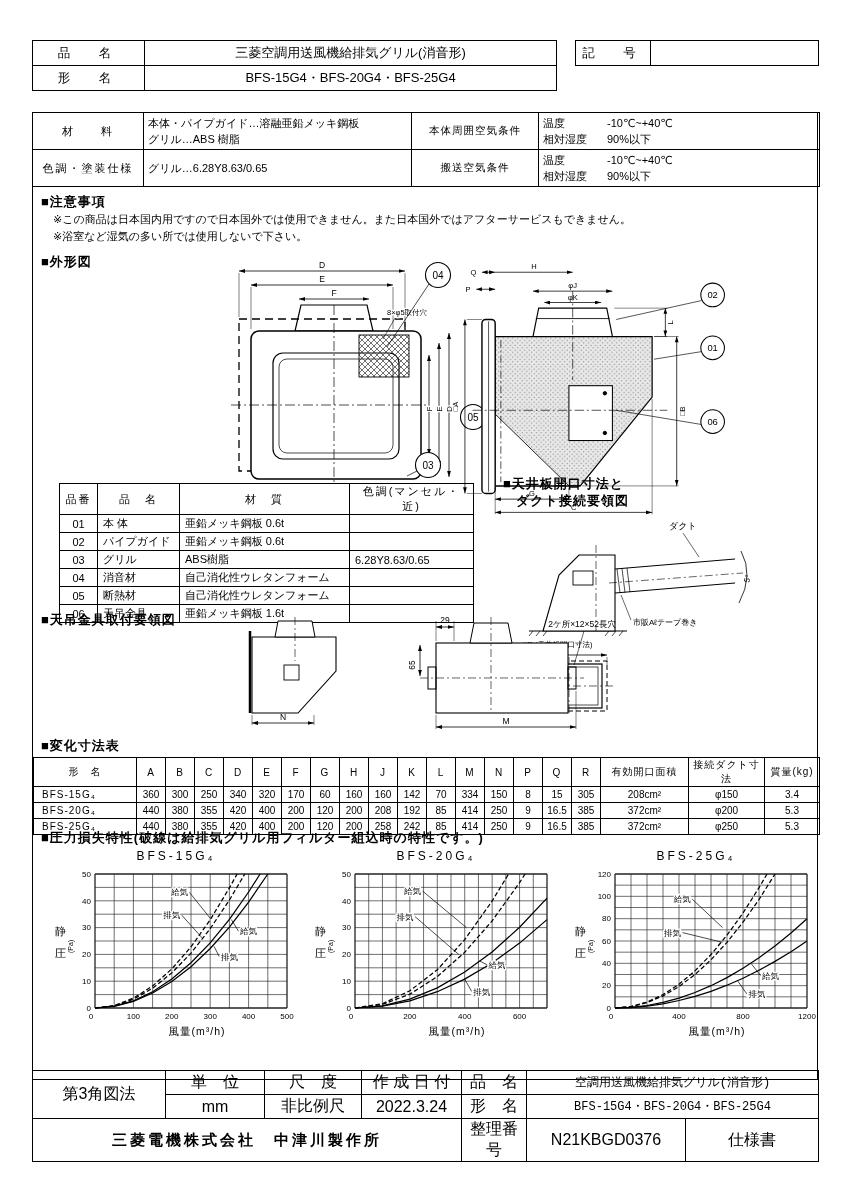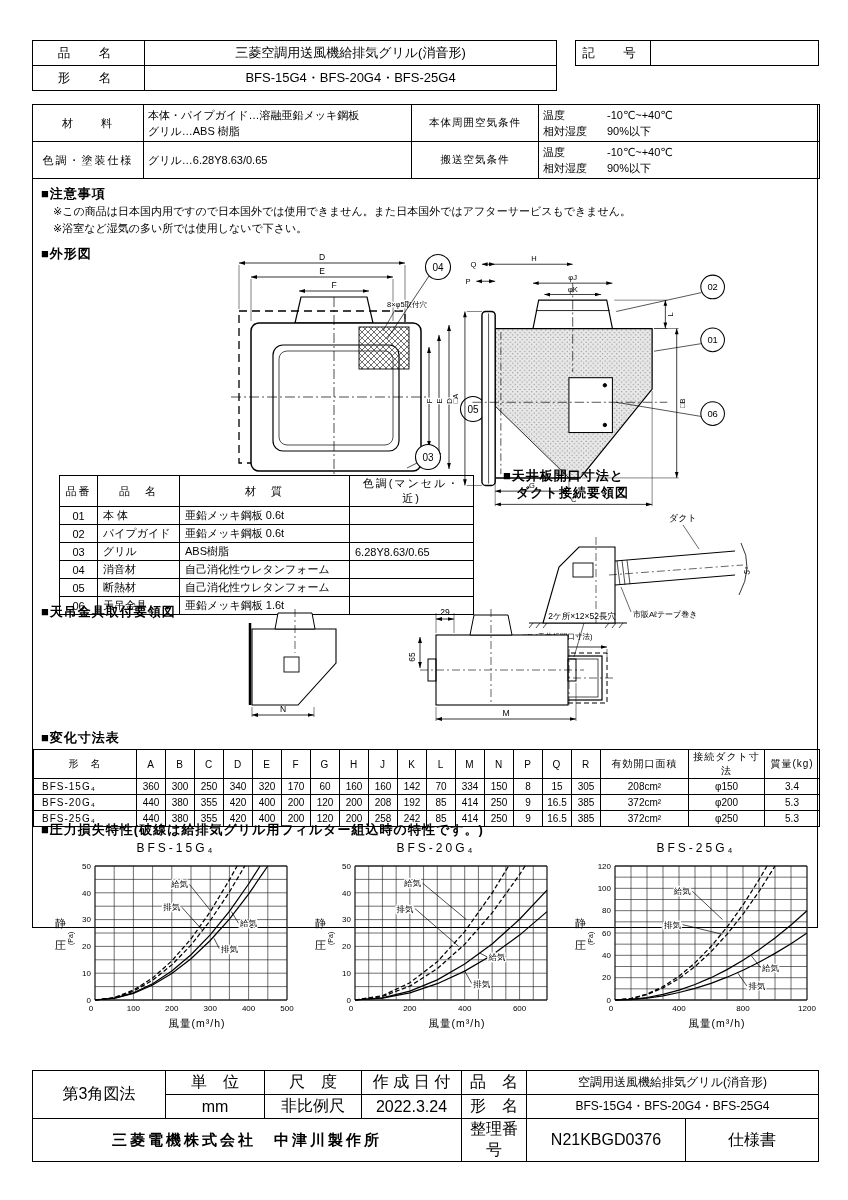--- a/index.html
+++ b/index.html
@@ -4,21 +4,21 @@
 <style>
   html,body{margin:0;padding:0;background:#fff;}
   .page{position:relative;width:848px;height:1200px;background:#fff;color:#000;
         font-family:"Liberation Sans","DejaVu Sans",sans-serif;overflow:hidden;}
   table{border-collapse:collapse;table-layout:fixed;}
   td{border:1.5px solid #000;padding:0 4px;box-sizing:border-box;overflow:hidden;}
   .hdr{position:absolute;top:40px;}
   .hdr td{height:25px;font-size:12.5px;}
   .hdr .lbl{text-align:center;letter-spacing:8px;}
   .hdr .val{text-align:center;font-size:13px;}
-  .main-frame{position:absolute;left:32px;top:104px;width:786px;height:824px;
+  .main-frame{position:absolute;left:32px;top:112px;width:786px;height:968px;
               border:1.6px solid #000;box-sizing:border-box;}
   .spec{position:absolute;left:-1px;top:-1px;width:787px;}
   .spec td{height:37px;font-size:11px;}
   .spec .lbl{text-align:center;letter-spacing:2px;}
   .spec .cond{text-align:center;letter-spacing:1px;font-size:10.5px;}
   .cond-row{display:flex;line-height:16px;}
   .cond-row .cl{width:64px;flex:none;}
   .two-line div{line-height:16px;}
   .sec-title{position:absolute;font-size:13px;font-weight:bold;letter-spacing:1px;}
   .notes{position:absolute;left:8px;top:80px;font-size:11px;}
@@ -35,21 +35,21 @@
   .ceiling .ct2{padding-left:13px;}
   .dims{position:absolute;left:0px;top:644px;width:786px;}
   .dims td{height:16px;font-size:10px;text-align:center;padding:0 1px;}
   .dims tbody td:first-child{text-align:left;padding-left:8px;letter-spacing:1px;}
   .dims thead td{letter-spacing:1px;}
   .chart{position:absolute;width:250px;}
   .chart .ctitle{text-align:center;font-size:12px;letter-spacing:3px;height:17px;}
   .footer{position:absolute;left:32px;top:1070px;width:786px;}
   .footer td{font-size:16px;text-align:center;height:24px;}
   .footer .company{font-size:15px;font-weight:bold;letter-spacing:3px;height:25px;}
-  .footer .pv{font-size:12px;}
+  .footer .pv{font-size:12px;font-family:Liberation Mono, monospace;}
 </style>
 </head>
 <body>
 
 <svg width="0" height="0" style="position:absolute">
   <defs>
     <marker id="aE" markerWidth="7" markerHeight="5" refX="6.5" refY="2" orient="auto" markerUnits="userSpaceOnUse">
       <path d="M0,0 L6.5,2 L0,4 z" fill="#000"></path>
     </marker>
     <marker id="aS" markerWidth="7" markerHeight="5" refX="0.5" refY="2" orient="auto" markerUnits="userSpaceOnUse">

